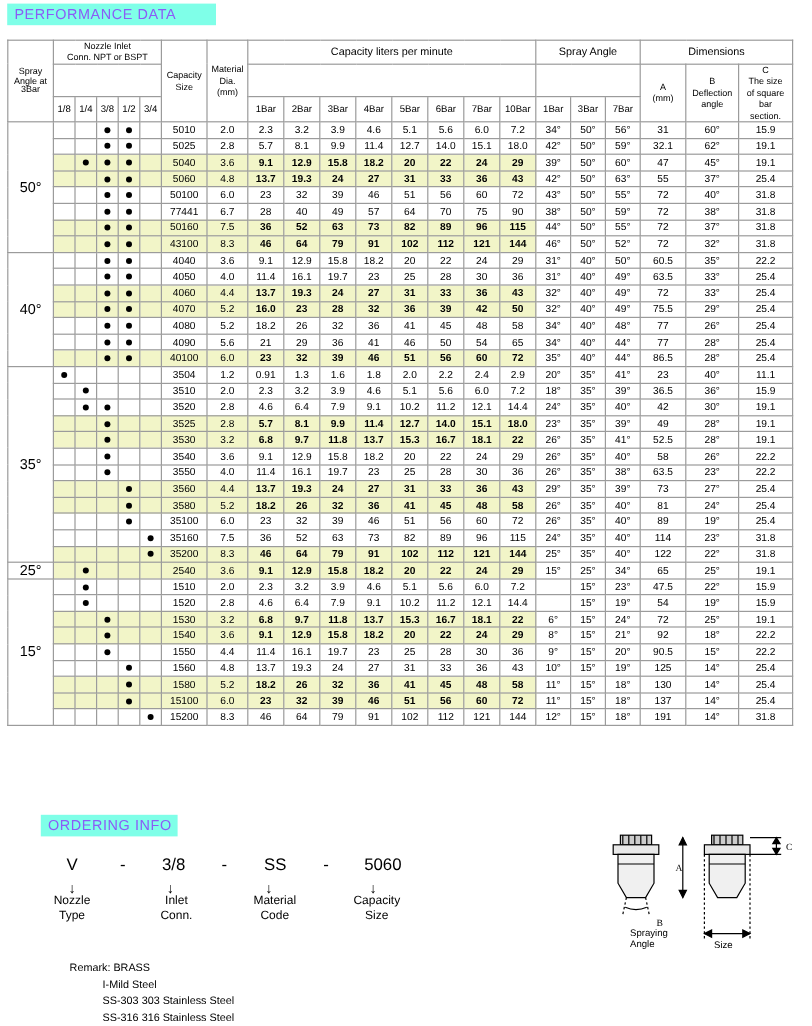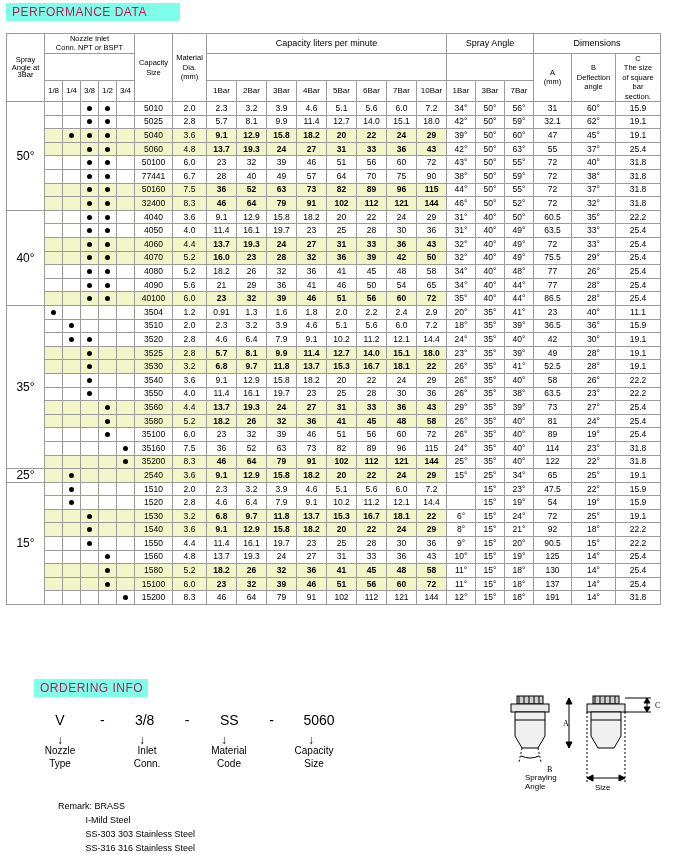--- a/index.html
+++ b/index.html
@@ -9,21 +9,21 @@
     font-family:"Liberation Sans", sans-serif;
     font-size:9px;
     color:#000;
     position:relative;
     overflow:hidden;
   }
   
   .banner{
     position:absolute;
     background:#7fffe8;
-    color:#be185d;
+    color:#8b5cf6;
     font-size:12px;
     letter-spacing:.5px;
     padding:2px 8px 2px 6px;
     white-space:nowrap;
   }
   #perf-banner{left:6px;top:3px;width:160px;}
   #order-banner{left:34px;top:679px;width:100px;}
 
   
   table.perf{
@@ -314,21 +314,21 @@
         <td>72</td>
         <td>37°</td>
         <td>31.8</td>
       </tr>
       <tr>
         <td class="yellow"></td>
         <td class="yellow"></td>
         <td class="yellow"><span class="dot"></span></td>
         <td class="yellow"><span class="dot"></span></td>
         <td class="yellow"></td>
-        <td class="yellow">32400</td>
+        <td class="yellow">43100</td>
         <td class="yellow">8.3</td>
         <td class="yellow" style="font-weight: bold;">46</td>
         <td class="yellow" style="font-weight: bold;">64</td>
         <td class="yellow" style="font-weight: bold;">79</td>
         <td class="yellow" style="font-weight: bold;">91</td>
         <td class="yellow" style="font-weight: bold;">102</td>
         <td class="yellow" style="font-weight: bold;">112</td>
         <td class="yellow" style="font-weight: bold;">121</td>
         <td class="yellow" style="font-weight: bold;">144</td>
         <td>46°</td>

